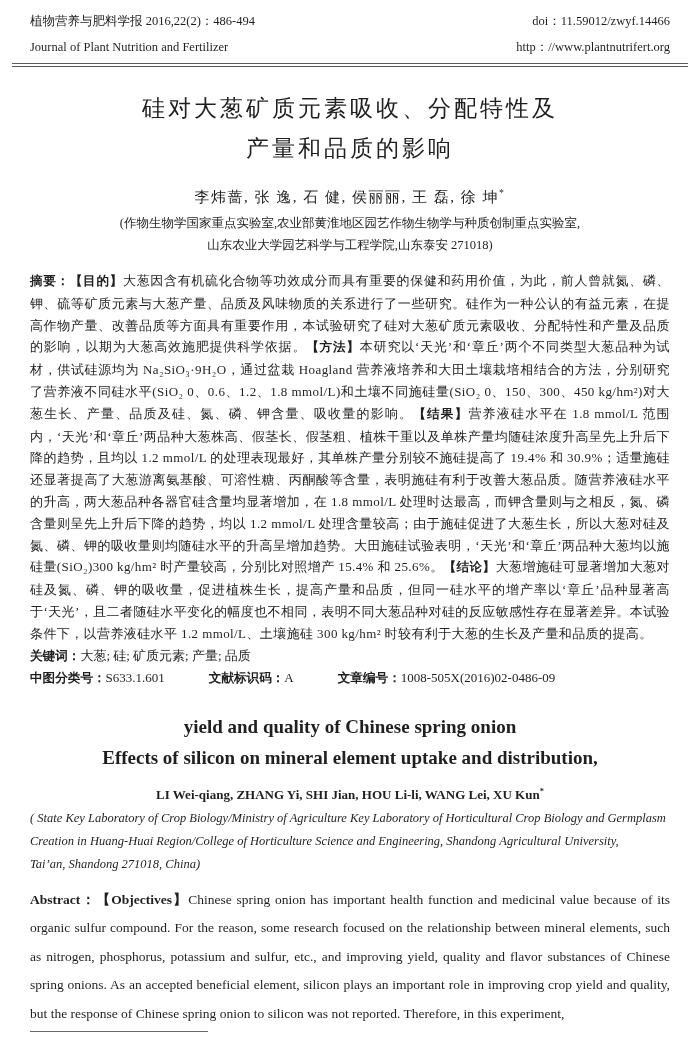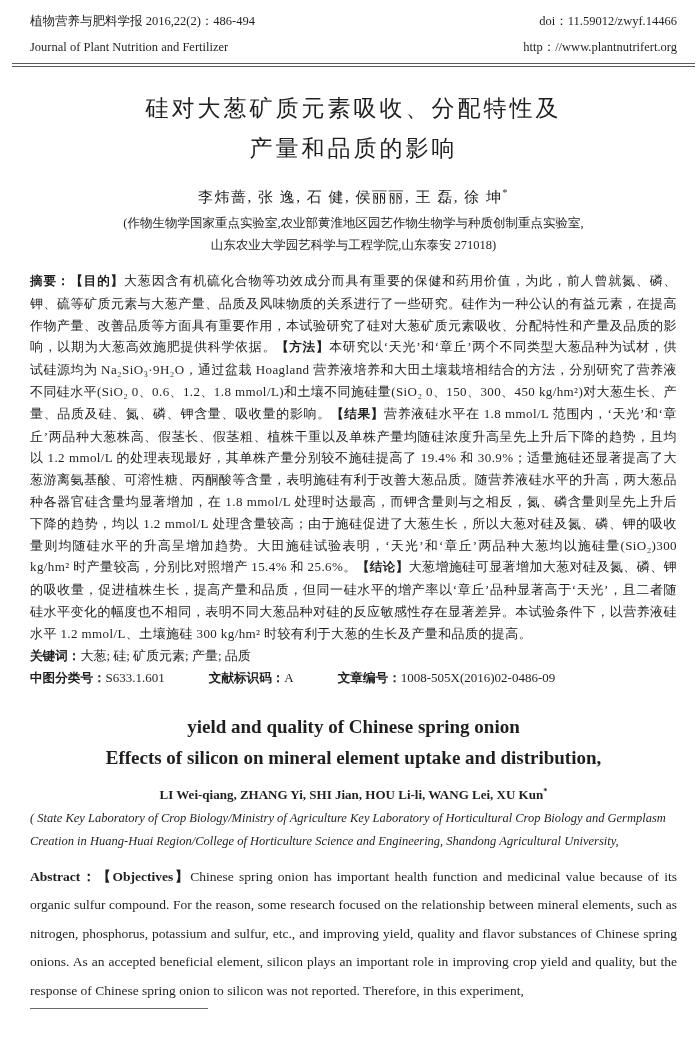--- a/index.html
+++ b/index.html
@@ -1,20 +1,20 @@
 <!DOCTYPE html>
 <html><head>
 <meta charset="utf-8">
 <style>
   html,body{margin:0;padding:0;}
   body{
     width:700px;height:1043px;overflow:hidden;background:#ffffff;
     font-family:"Liberation Serif","DejaVu Serif",serif;color:#1f1f1f;
   }
-  .page{padding:8px 23px 0 30px;}
+  .page{padding:8px 30px 0 30px;}
   
   .hdr{display:flex;justify-content:space-between;font-size:12.5px;line-height:26px;}
   .hdr-right{text-align:right;}
   .double-rule{margin:3px -18px 0 -18px;height:2px;border-top:1px solid #5a5a5a;border-bottom:1px solid #5a5a5a;}
   
   .title-zh{margin:22px 0 0 0;text-align:center;font-weight:normal;font-size:23px;line-height:40px;letter-spacing:3px;}
   .title-zh .tline{display:block;}
   
   .authors-zh{margin-top:18px;text-align:center;font-size:15px;letter-spacing:1.5px;}
   .affil-zh{margin-top:5px;text-align:center;font-size:12.5px;line-height:22px;}
@@ -77,20 +77,21 @@
   <h2 class="title-en">
       <span class="tline">yield and quality of Chinese spring onion</span>
       <span class="tline">Effects of silicon on mineral element uptake and distribution,</span>
     </h2>
 
   <div class="authors-en"><span>LI Wei-qiang, ZHANG Yi, SHI Jian, HOU Li-li, WANG Lei, XU Kun</span><sup>*</sup></div>
 
   <div class="affil-en">
     <div>( State Key Laboratory of Crop Biology/Ministry of Agriculture Key Laboratory of Horticultural Crop Biology and Germplasm</div>
     <div>Creation in Huang-Huai Region/College of Horticulture Science and Engineering, Shandong Agricultural University,</div>
+    <div>Tai’an, Shandong 271018, China)</div>
   </div>
 
   <p class="abstract-en"><b class="lbl">Abstract：</b><b class="lbl">【Objectives】</b><span>Chinese spring onion has important health function and medicinal value because of its organic sulfur compound. For the reason, some research focused on the relationship between mineral elements, such as nitrogen, phosphorus, potassium and sulfur, etc., and improving yield, quality and flavor substances of Chinese spring onions. As an accepted beneficial element, silicon plays an important role in improving crop yield and quality, but the response of Chinese spring onion to silicon was not reported. Therefore, in this experiment,</span></p>
 
   <div class="fn-rule"></div>
 
   <div class="footer">
     <div></div>
 
   </div>

